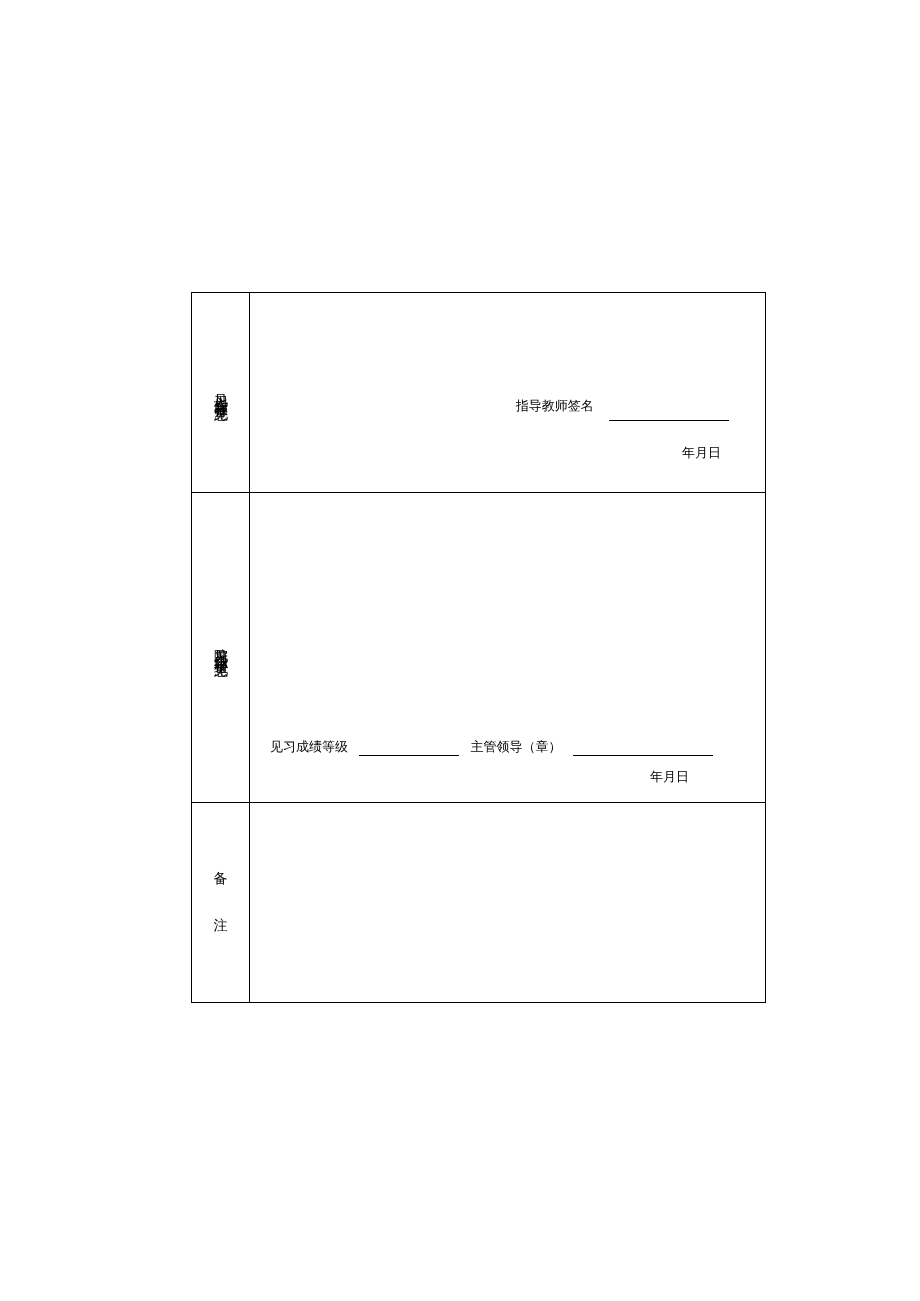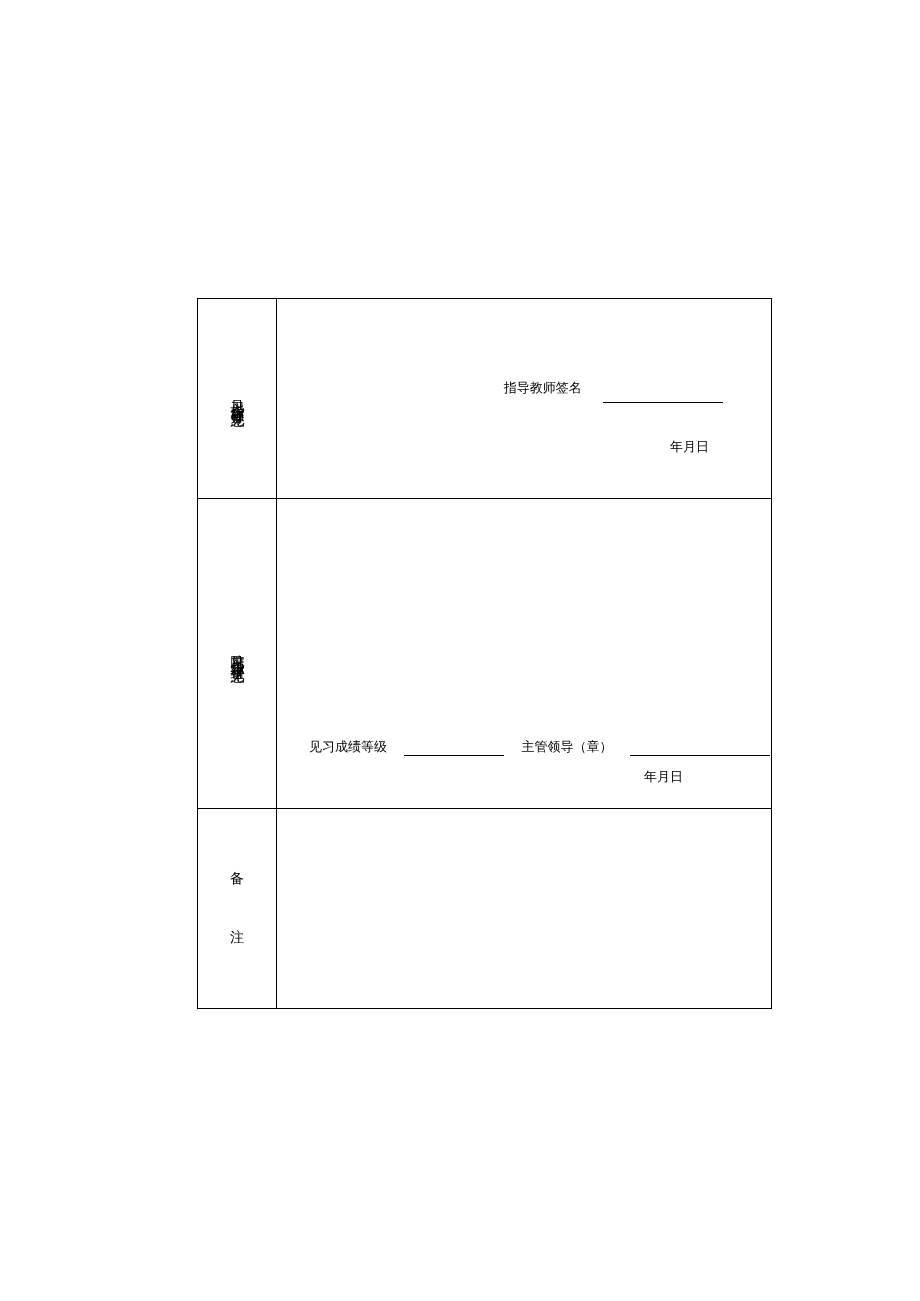--- a/index.html
+++ b/index.html
@@ -1,17 +1,17 @@
 <!DOCTYPE html>
 <html><head>
   <meta charset="utf-8">
   <style>
     * {
       margin: 0;
-      padding: 14px;
+      padding: 8px;
       box-sizing: border-box;
     }
     body {
       width: 920px;
       height: 1301px;
       background: #ffffff;
       font-family: "SimSun", "宋体", serif;
       position: relative;
     }
     .form-table {

